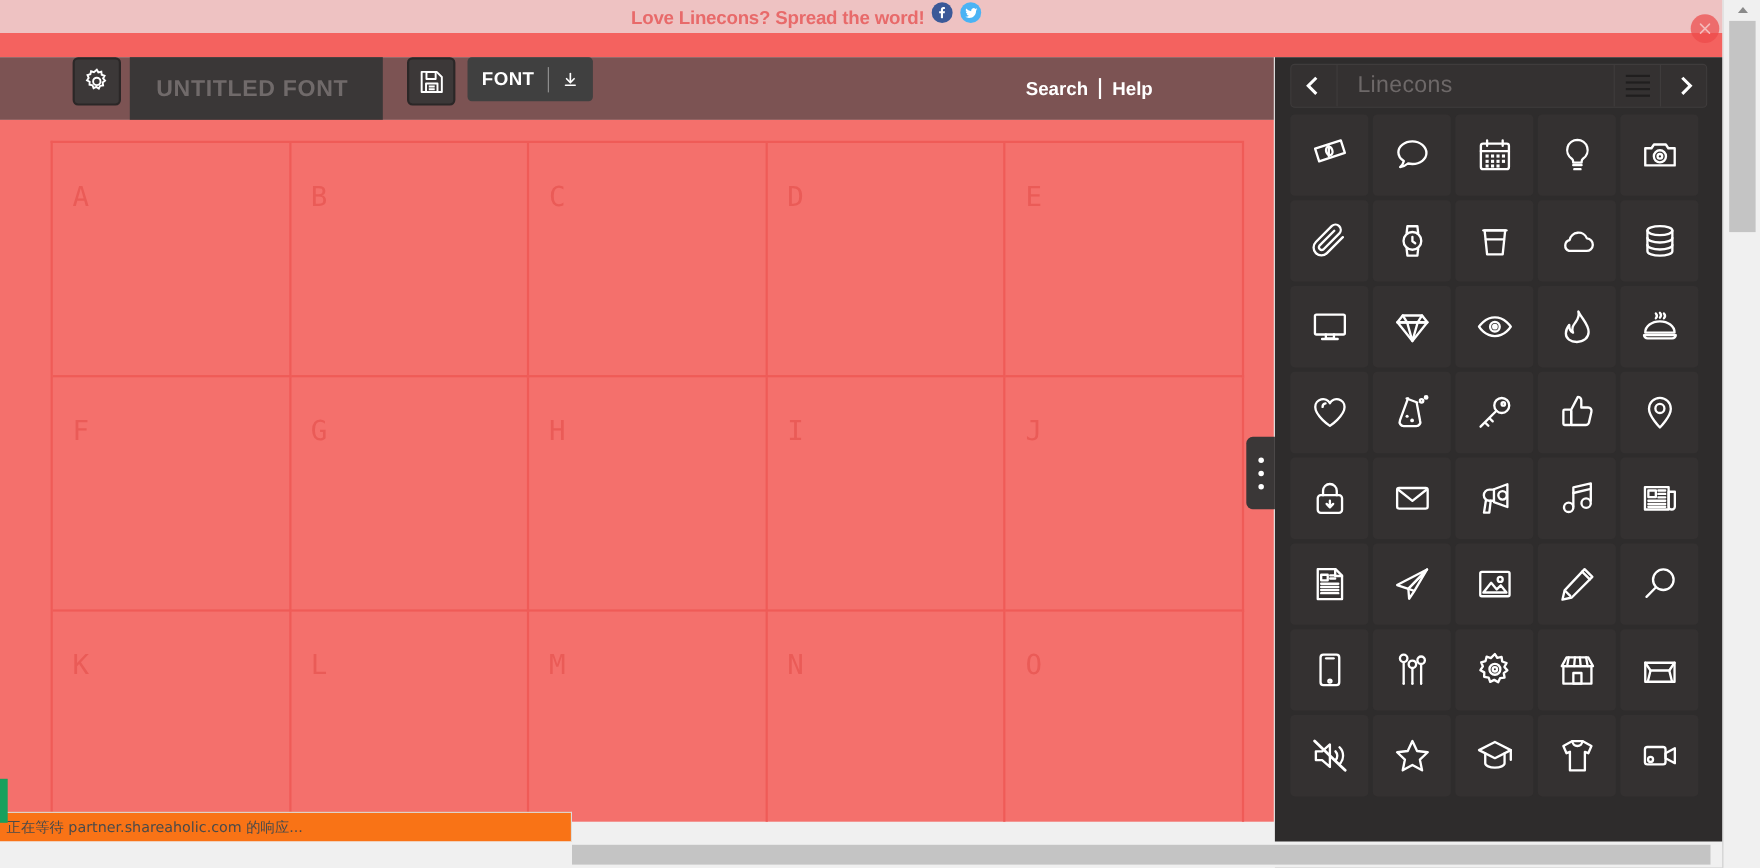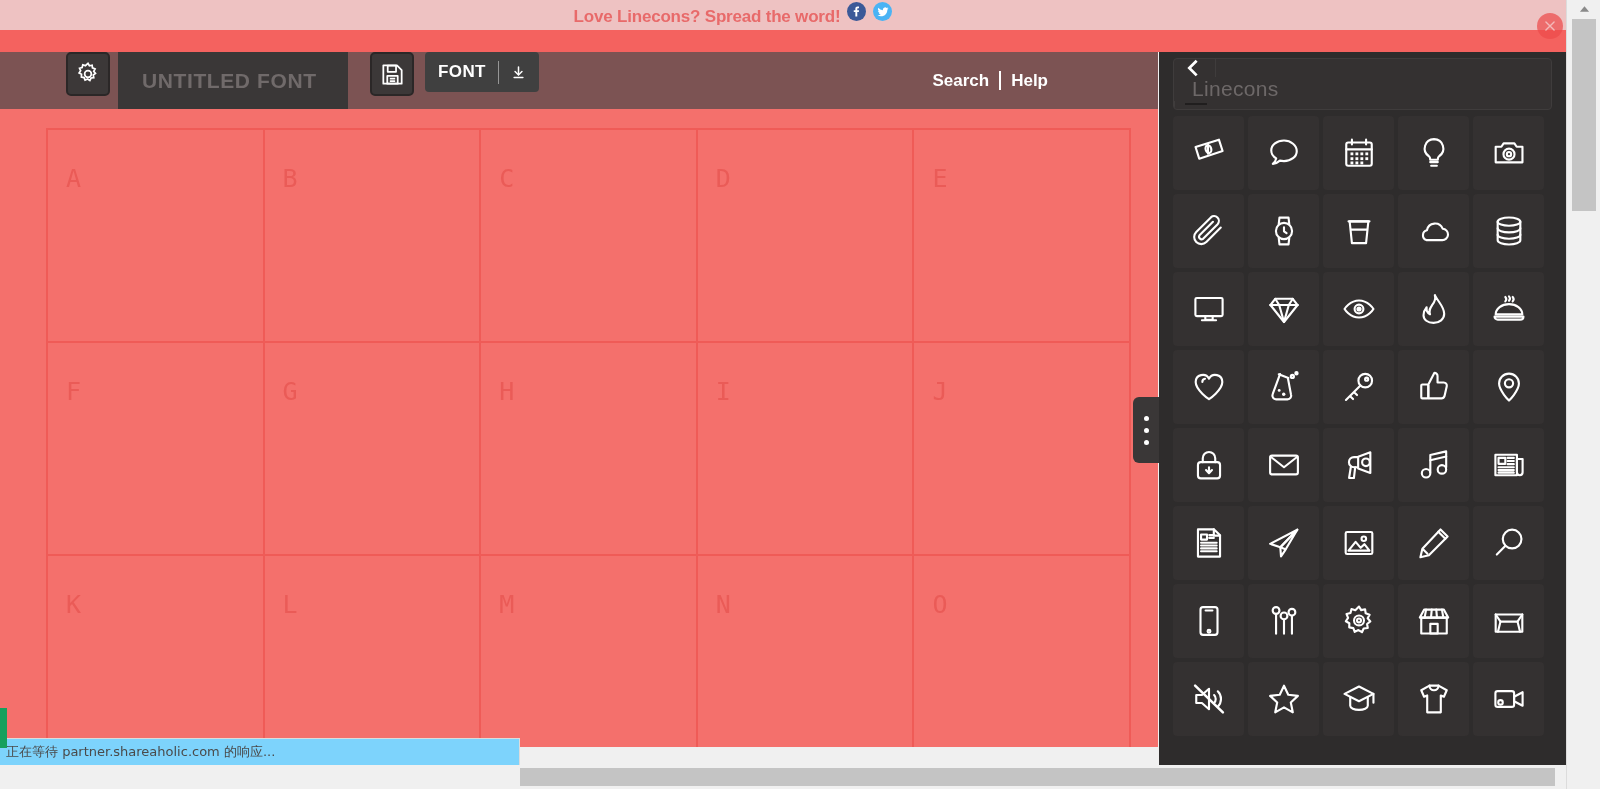--- a/index.html
+++ b/index.html
@@ -196,27 +196,26 @@
     text-align: center;
     color: #f4625f;
     font-size: 26px;
     font-weight: bold;
     margin-right: 42px;
     letter-spacing: 0.2px;
   }
 
   .setpicker {
     margin: 6px 14px 0 14px;
-    height: 52px;
+    height: 40px;
     display: flex; align-items: stretch;
     background: #343131;
     border: 1px solid #3f3c3c;
     border-radius: 4px;
     overflow: hidden;
-    flex-direction: column;
   }
   .sp-arrow {
     width: 42px;
     display: flex; align-items: center; justify-content: center;
     cursor: pointer;
     border-right: 1px solid #3f3c3c;
   }
   .sp-arrow.right { border-right: none; border-left: 1px solid #3f3c3c; }
   .sp-name {
     flex: 1;
@@ -276,21 +275,21 @@
     background: #f0f0f0;
   }
   .hscroll .thumb {
     position: absolute; left: 520px; top: 3px;
     width: 1035px; height: 18px;
     background: #c4c4c4;
   }
   .statusbar {
     position: absolute; left: 0; bottom: 24px;
     width: 520px; height: 27px;
-    background: #7dd3fc;
+    background: #f97316;
     border-top: 1px solid #dcdcdc;
     border-right: 1px solid #dcdcdc;
     display: flex; align-items: center;
     padding-left: 6px;
   }
   .statusbar span {
     color: #4a4a4a;
     font-size: 13px;
     font-family: "DejaVu Sans", sans-serif;
     white-space: nowrap;

